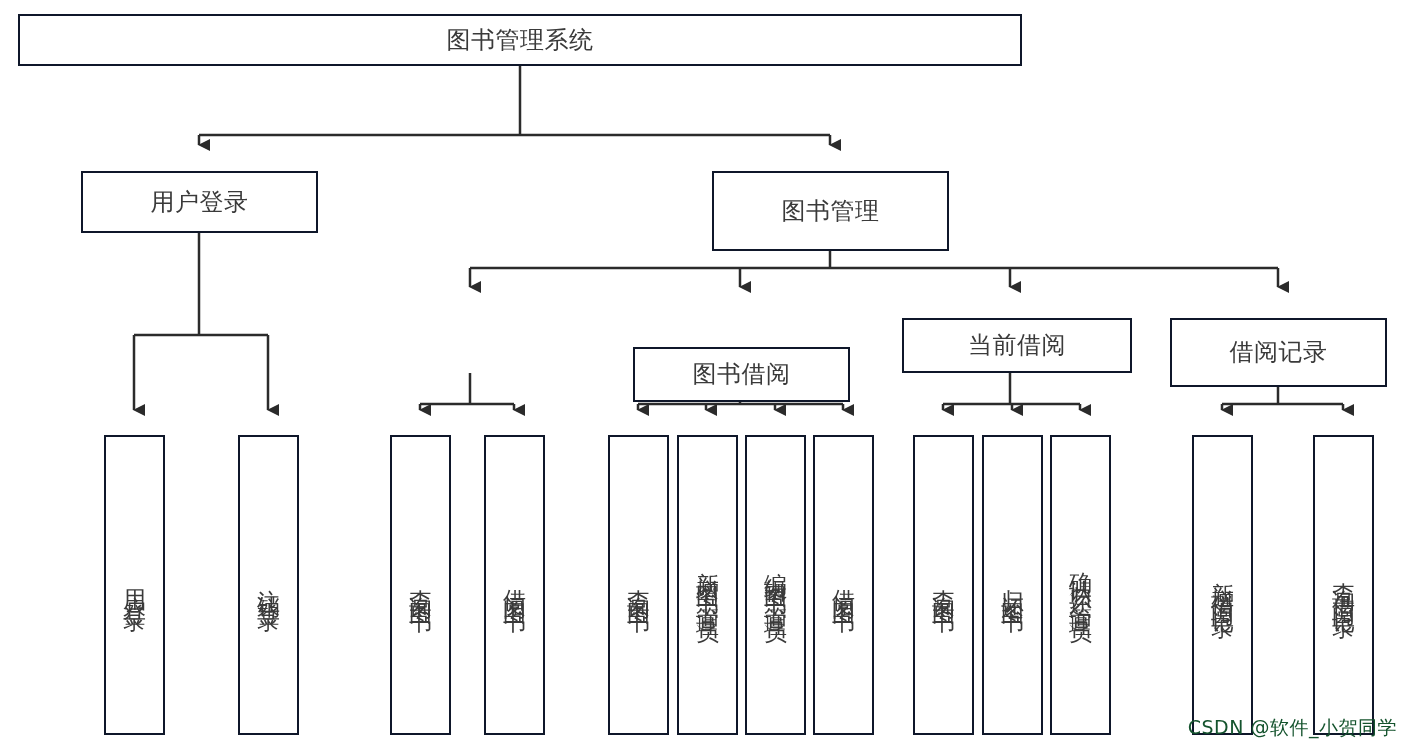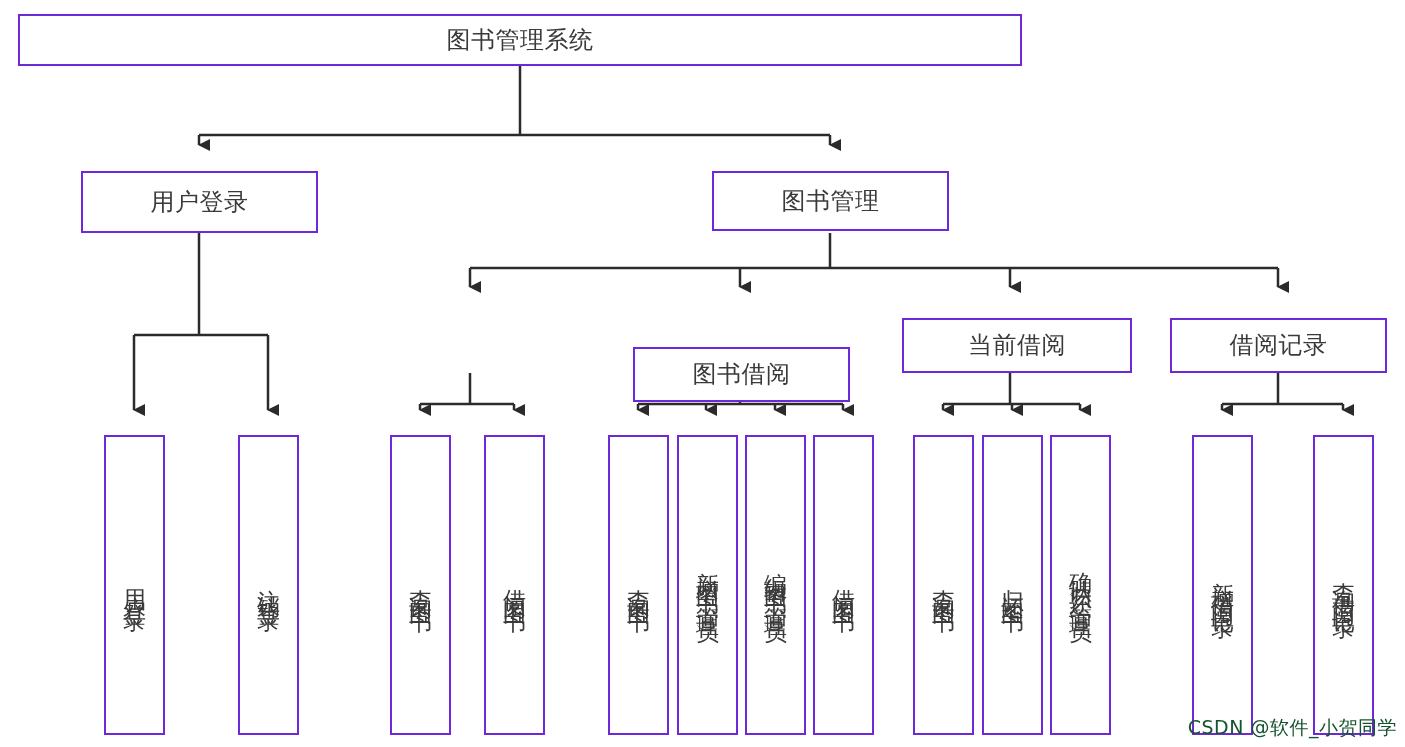--- a/index.html
+++ b/index.html
@@ -21,21 +21,21 @@
     position: absolute;
     left: 0;
     top: 0;
     width: 1405px;
     height: 747px;
     pointer-events: none;
   }
   .node {
     position: absolute;
     box-sizing: border-box;
-    border: 2px solid #6d28d9;
+    border: 2px solid #0f172a;
     background: #ffffff;
     display: flex;
     align-items: center;
     justify-content: center;
   }
   .node.horiz .label {
     font-size: 24px;
     line-height: 1.1;
     color: #3a3a3a;
     white-space: nowrap;
@@ -120,31 +120,31 @@
     </g>
   </svg>
 
   <div class="node horiz" style="left:18px; top:14px; width:1004px; height:52px;">
     <span class="label">图书管理系统</span>
   </div>
 
   <div class="node horiz" style="left:81px; top:171px; width:237px; height:62px;">
     <span class="label">用户登录</span>
   </div>
-  <div class="node horiz" style="left:712px; top:171px; width:237px; height:60px;">
+  <div class="node horiz" style="left:712px; top:171px; width:237px; height:80px;">
     <span class="label">图书管理</span>
   </div>
 
   <div class="node horiz" style="left:633px; top:318px; width:217px; height:55px;margin-top:29px;">
     <span class="label">图书借阅</span>
   </div>
   <div class="node horiz" style="left:902px; top:318px; width:230px; height:55px;">
     <span class="label">当前借阅</span>
   </div>
-  <div class="node horiz" style="left:1170px; top:318px; width:217px; height:55px;text-align:right;">
+  <div class="node horiz" style="left:1170px; top:318px; width:217px; height:69px;text-align:right;">
     <span class="label">借阅记录</span>
   </div>
 
   <div class="node vert" style="left:104px; top:435px; width:61px; height:300px;">
     <span class="label">用户登录</span>
   </div>
   <div class="node vert" style="left:238px; top:435px; width:61px; height:300px;">
     <span class="label">注销登录</span>
   </div>
 

